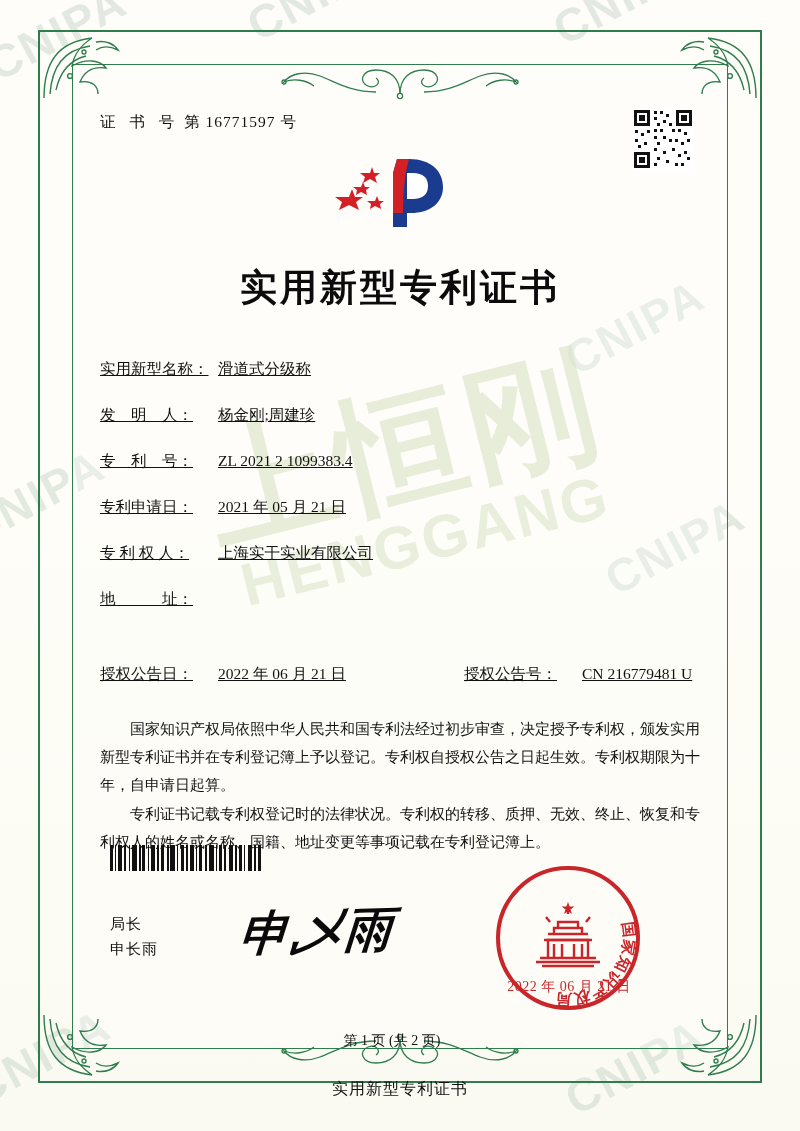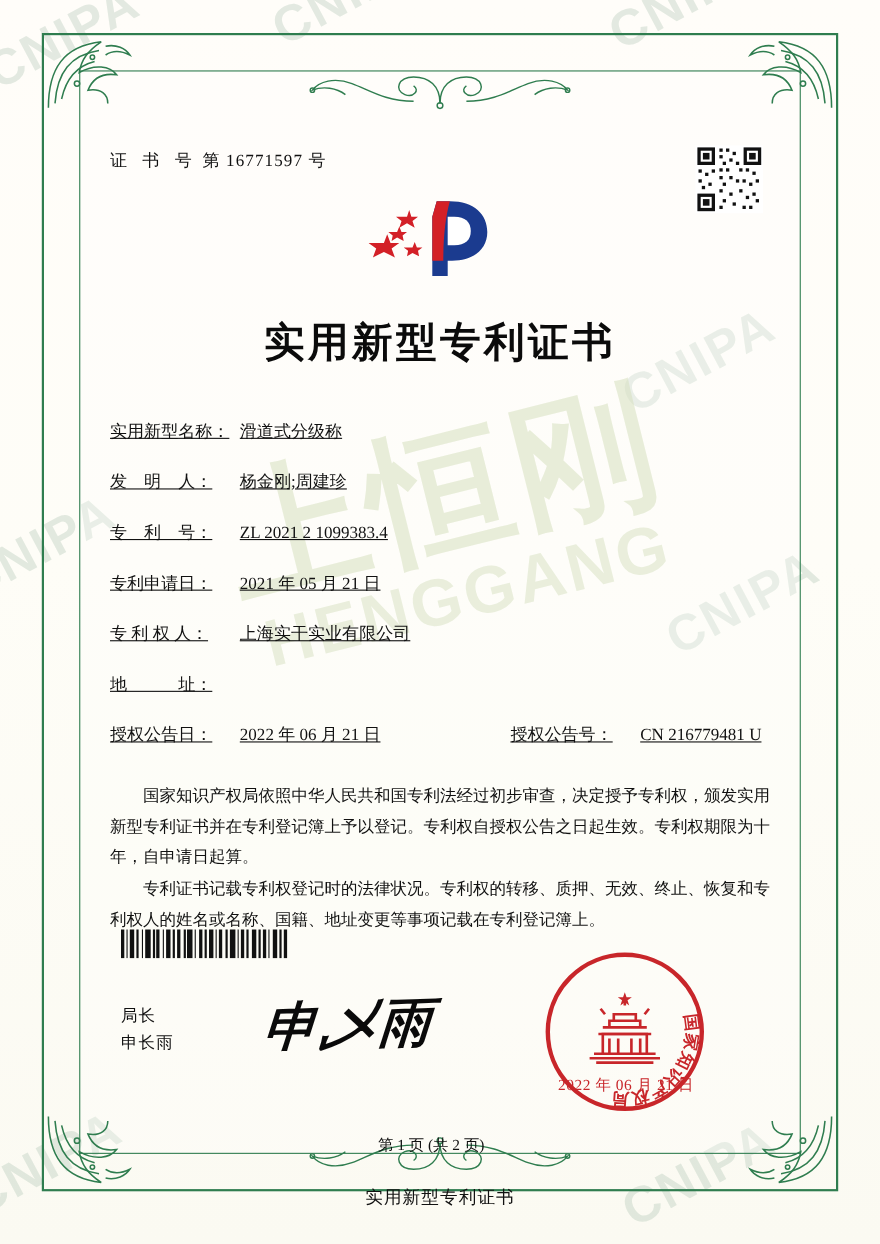--- a/index.html
+++ b/index.html
@@ -110,21 +110,21 @@
     width: 300px;
     height: 40px;
     color: #2f7d4f;
   }
   .top-flourish svg, .bottom-flourish svg { width:100%; height:100%; display:block; }
 
   
   .content {
     position: absolute;
     left: 100px;
-    top: 136px;
+    top: 112px;
     width: 600px;
   }
   .cert-no {
     font-family: "Liberation Serif", serif;
     font-size: 15.5px;
     color: #111;
     letter-spacing: 1px;
   }
   .cert-no .lbl { letter-spacing: 5px; }
 
@@ -173,20 +173,21 @@
     white-space: nowrap;
   }
   .field .v {
     flex: 1;
   }
   .k.sp1 { letter-spacing: 0px; }
 
   .field.inline-two .v2wrap {
     display: flex;
     width: 100%;
+    margin-top: 29px;
   }
   .field.inline-two .v-a { flex: 0 0 246px; }
   .field.inline-two .k-b { flex: 0 0 118px; white-space: nowrap; }
   .field.inline-two .v-b { flex: 1; }
 
   .para {
     margin-top: 30px;
     font-size: 15px;
     line-height: 1.85;
     text-align: justify;

